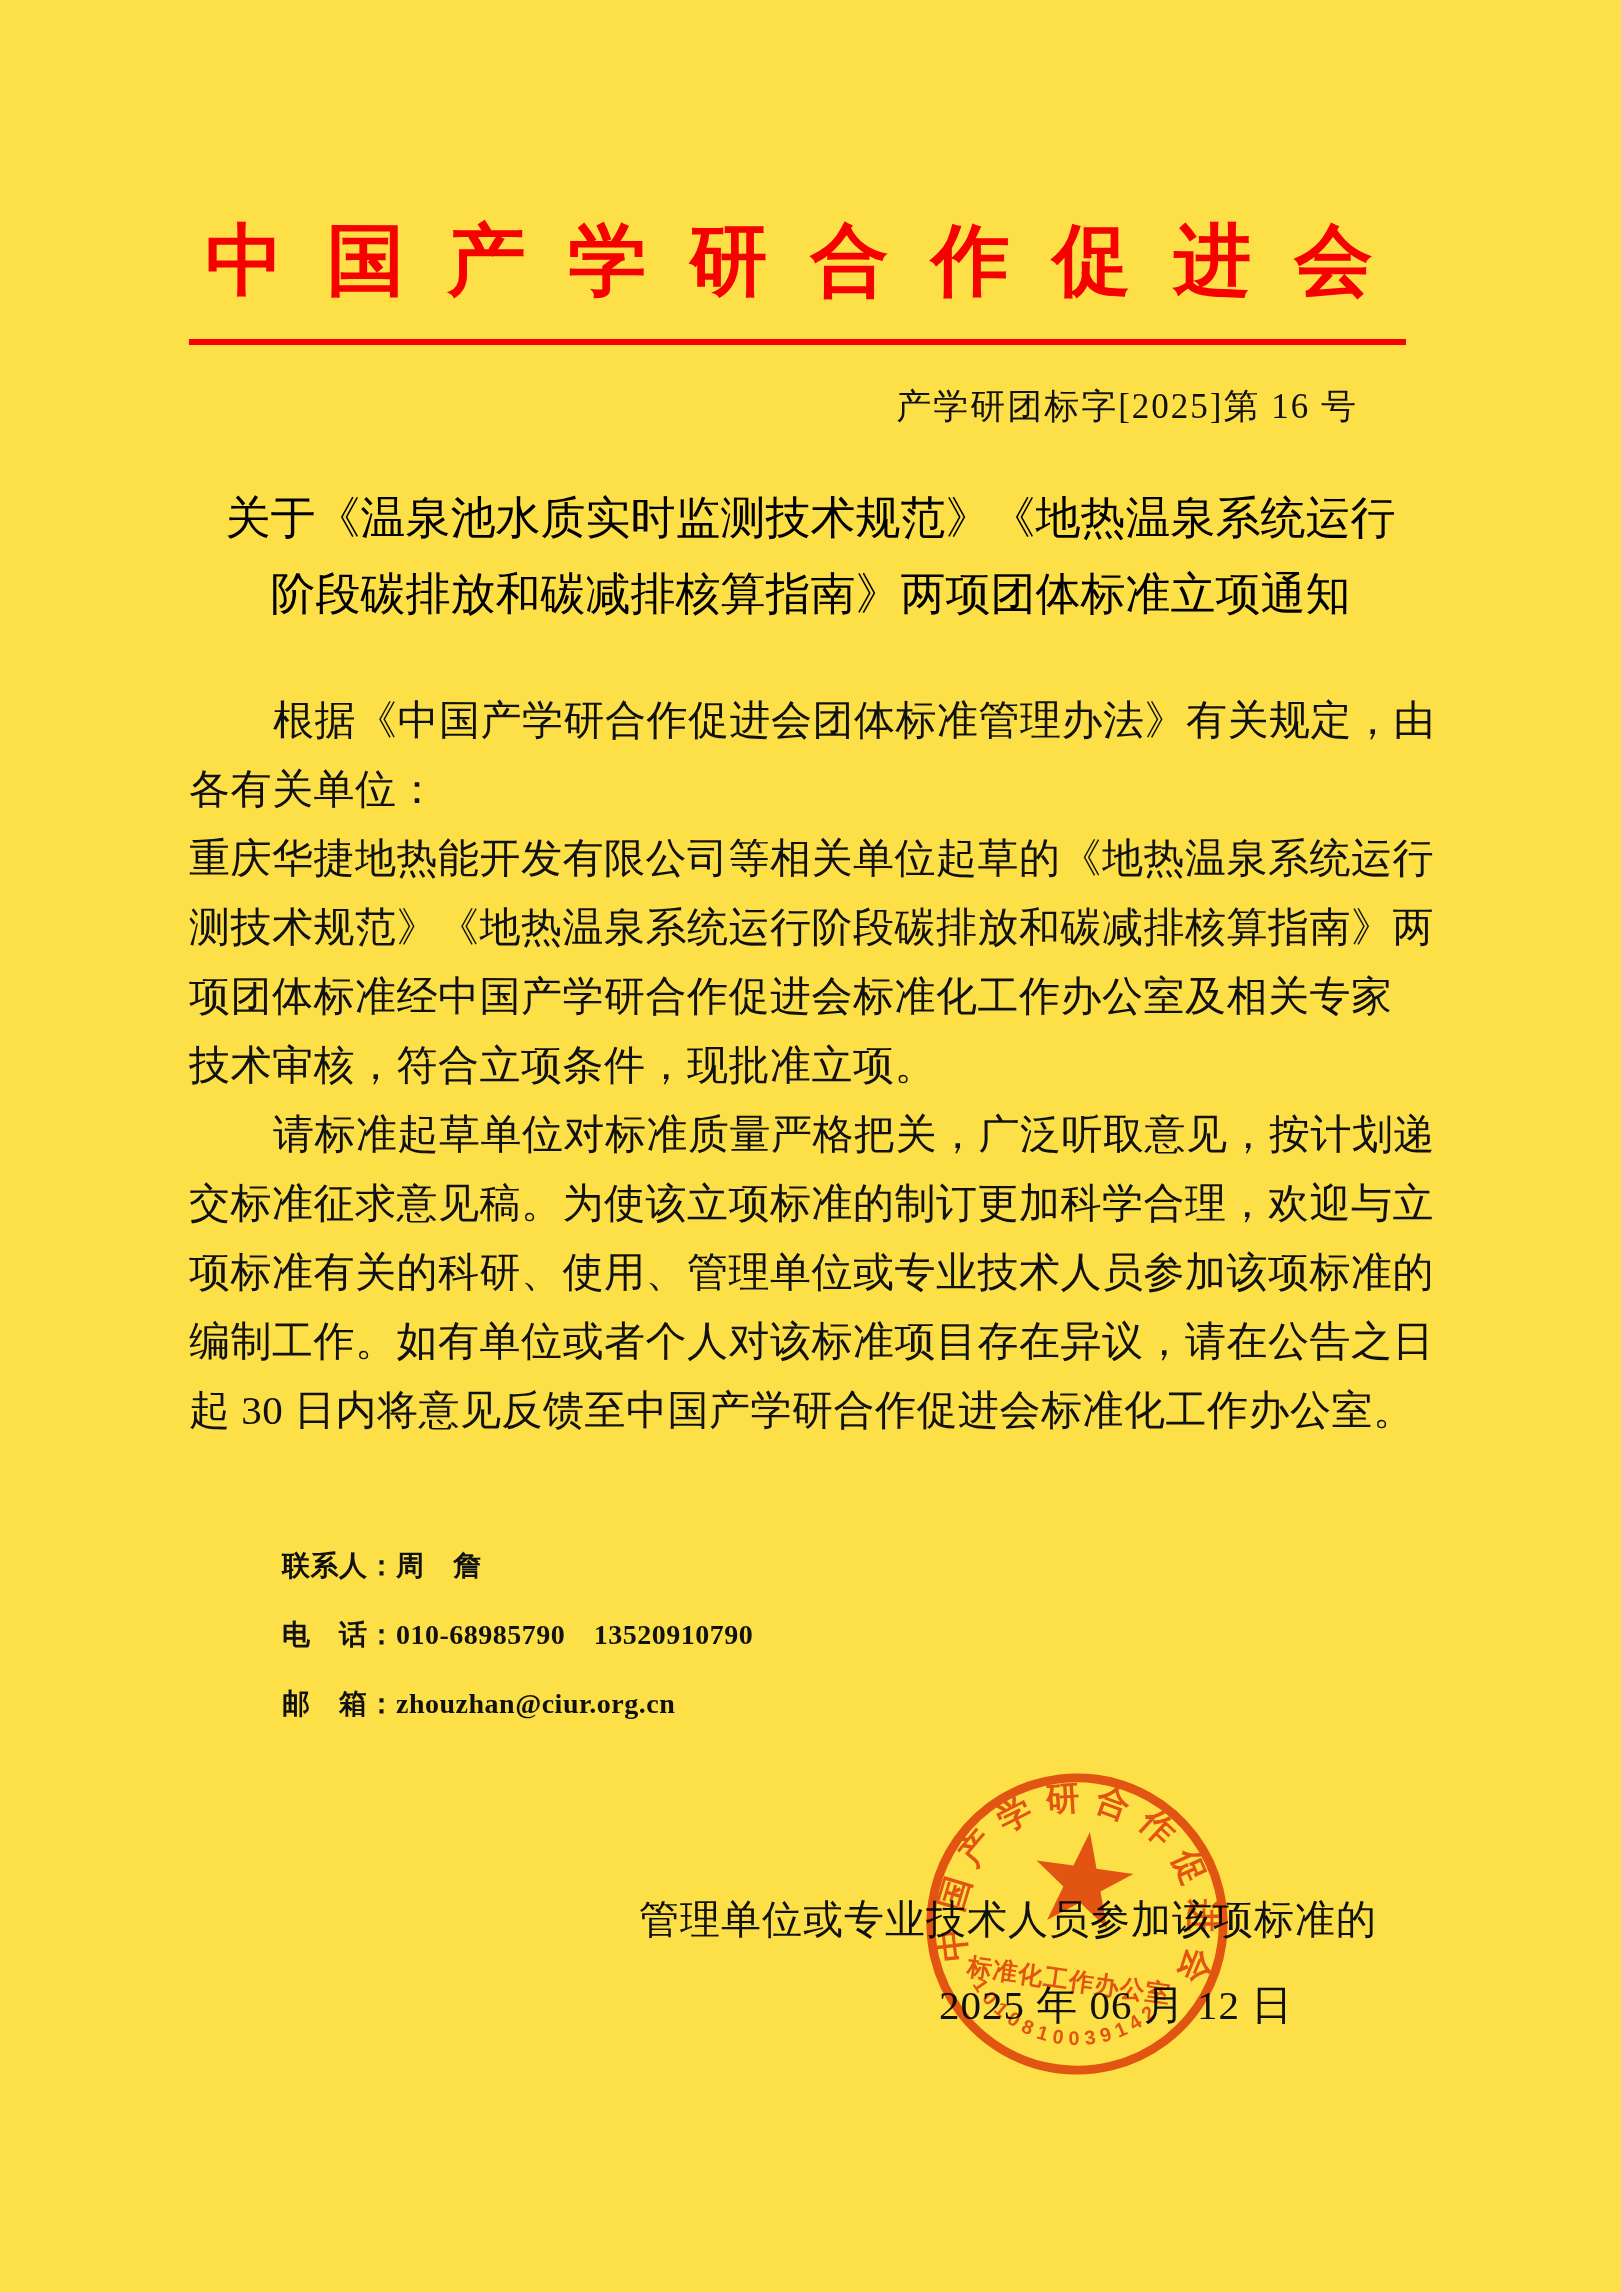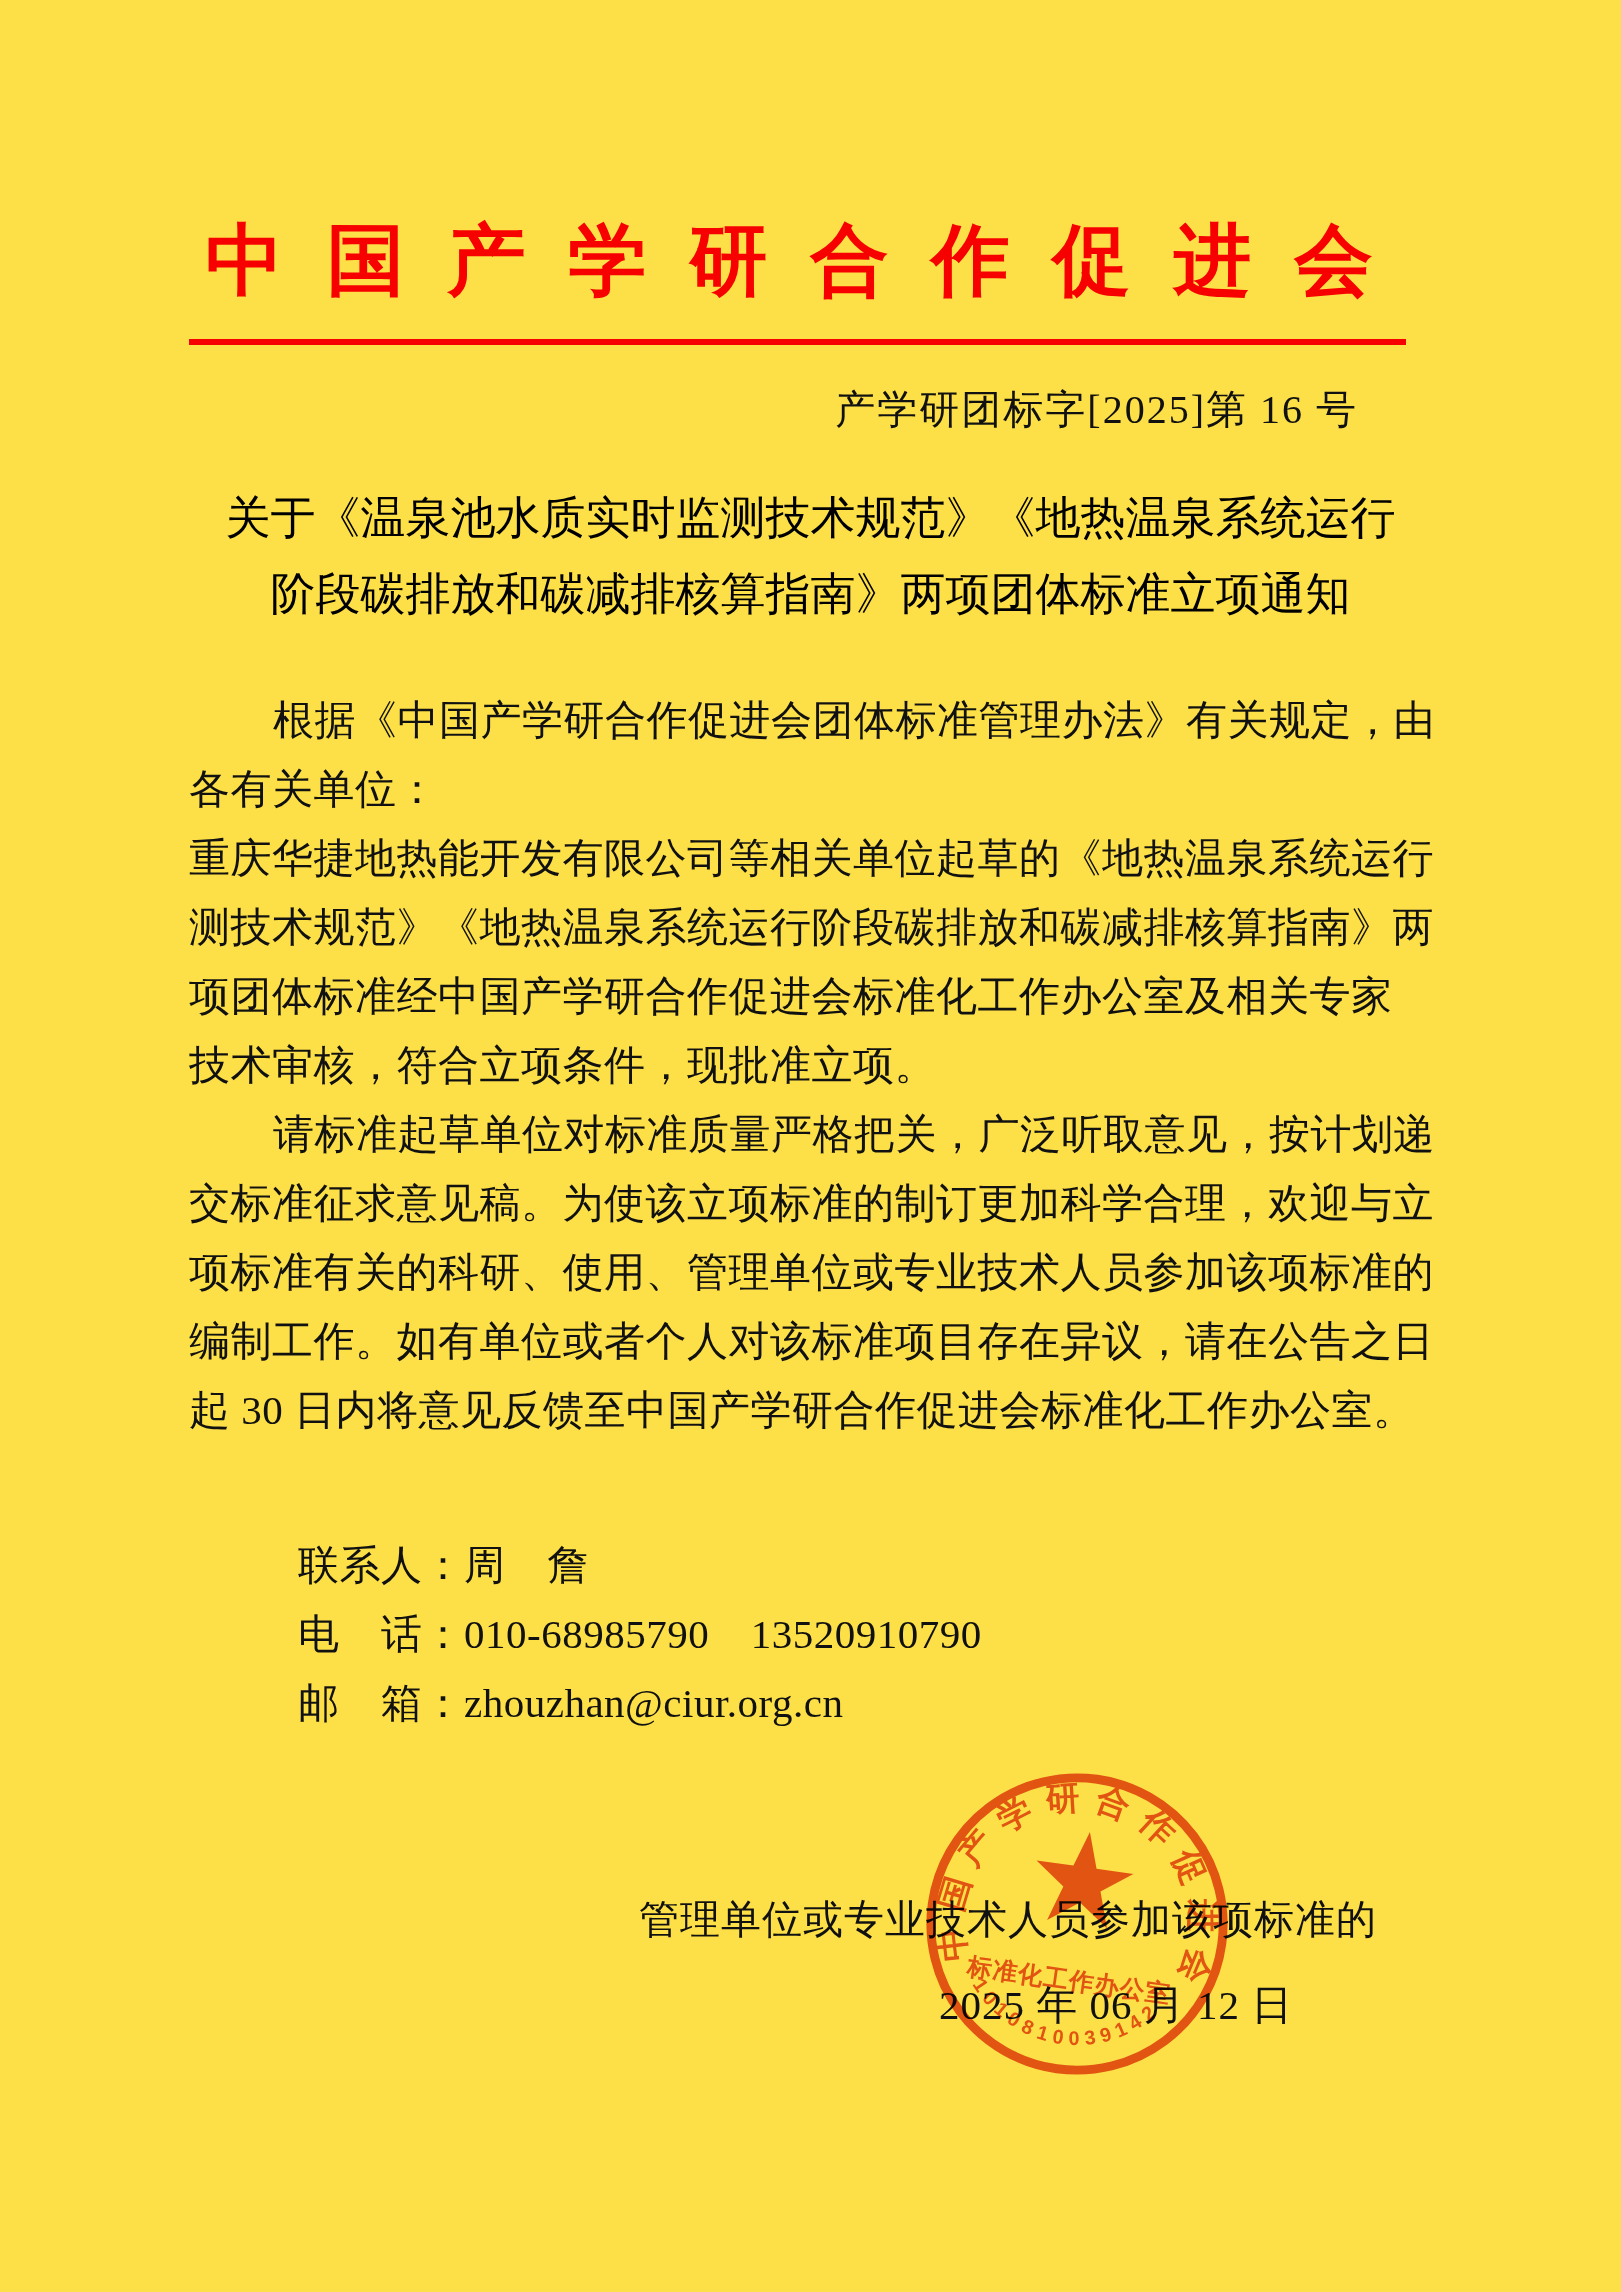--- a/index.html
+++ b/index.html
@@ -21,21 +21,21 @@
     letter-spacing:43px;
     color:#f60000;
     white-space:nowrap;
   }
   .red-rule{
     position:absolute;top:339px;left:189px;width:1217px;height:5.9px;
     background:#f60000;
   }
   .doc-number{
     position:absolute;top:386px;right:263px;
-    font-size:40px;line-height:1.2;
+    font-size:35px;line-height:1.2;
     letter-spacing:2px;
     white-space:nowrap;
   }
   
   .doc-title{
     position:absolute;top:480px;left:0;width:100%;
     text-align:center;
     font-family:"Liberation Sans","DejaVu Sans",sans-serif;
     font-weight:400;
     font-size:45px;line-height:76px;
@@ -44,23 +44,24 @@
   
   .body-block{
     position:absolute;top:686px;left:189px;width:1250px;
     font-size:41px;line-height:69px;
     letter-spacing:0.5px;
   }
   .body-line{white-space:nowrap;}
   .body-line.indent{padding-left:84px;}
   
   .contact-block{
-    position:absolute;top:1531px;left:298px;
-    font-size:41px;line-height:69px;
+    position:absolute;top:1531px;left:282px;
+    font-size:28px;line-height:69px;
     letter-spacing:0.5px;
+    font-weight:bold;
   }
   .contact-line{white-space:nowrap;}
   
   .signature{
     position:absolute;top:1892px;left:639px;
     font-size:40px;white-space:nowrap;letter-spacing:1px;
   }
   .sign-date{
     position:absolute;top:1978px;left:939px;
     font-size:41px;white-space:nowrap;letter-spacing:1px;

